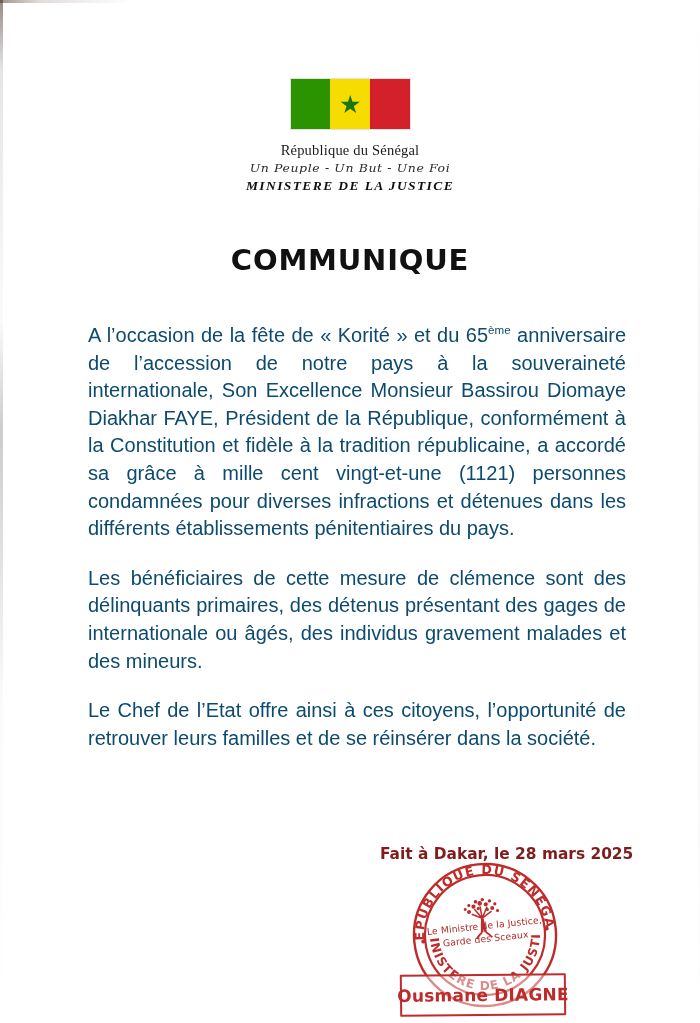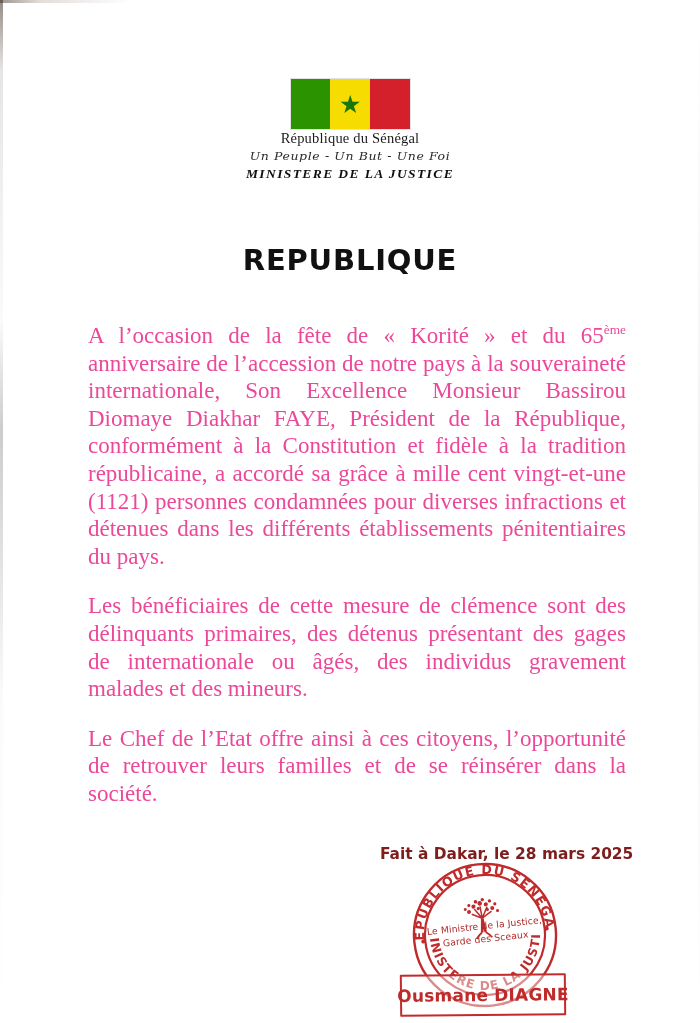--- a/index.html
+++ b/index.html
@@ -79,21 +79,21 @@
     top: 50%;
     transform: translate(-50%, -50%);
     width: 22px;
     height: 22px;
     color: #18770a;
     font-size: 25px;
     line-height: 22px;
     text-align: center;
   }
   .country-name {
-    margin-top: 0;
+    margin-top: 12px;
     font-family: "Liberation Serif", serif;
     font-size: 14.5px;
     color: #1a1a1a;
     letter-spacing: 0.2px;
   }
   .motto {
     margin-top: 1px;
     font-family: "DejaVu Serif", serif;
     font-style: italic;
     font-size: 12.5px;
@@ -128,24 +128,24 @@
   
   .body-text {
     position: absolute;
     left: 88px;
     top: 322px;
     width: 538px;
   }
   .para {
     text-align: justify;
     text-justify: inter-word;
-    font-family: Liberation Serif, serif;
-    font-size: 23px;
+    font-family: Liberation Sans, sans-serif;
+    font-size: 20px;
     line-height: 27.6px;
-    color: #ec4899;
+    color: #0c4a6e;
     margin: 0 0 22px 0;
     -webkit-hyphens: none;
     hyphens: none;
   }
   .para:last-child { margin-bottom: 4px; }
   .para sup {
     font-size: 0.58em;
     vertical-align: super;
     line-height: 0;
   }
@@ -235,21 +235,21 @@
     <div class="flag-star">★</div>
   </div>
 
   <div class="country-name">République du Sénégal</div>
 
   <div class="motto">Un Peuple - Un But - Une Foi</div>
 
   <div class="ministry">MINISTERE DE LA JUSTICE</div>
 </div>
 
-<div class="doc-title">REPUBLIQUE</div>
+<div class="doc-title">COMMUNIQUE</div>
 
 <div class="body-text">
 
   <p class="para"><span>A l’occasion de la fête de « Korité » et du 65</span><sup>ème</sup><span> anniversaire de l’accession de notre pays à la souveraineté internationale, Son Excellence Monsieur Bassirou Diomaye Diakhar FAYE, Président de la République, conformément à la Constitution et fidèle à la tradition républicaine, a accordé sa grâce à mille cent vingt-et-une (1121) personnes condamnées pour diverses infractions et détenues dans les différents établissements pénitentiaires du pays.</span></p>
 
   <p class="para">Les bénéficiaires de cette mesure de clémence sont des délinquants primaires, des détenus présentant des gages de internationale ou âgés, des individus gravement malades et des mineurs.</p>
 
   <p class="para">Le Chef de l’Etat offre ainsi à ces citoyens, l’opportunité de retrouver leurs familles et de se réinsérer dans la société.</p>
 </div>
 

